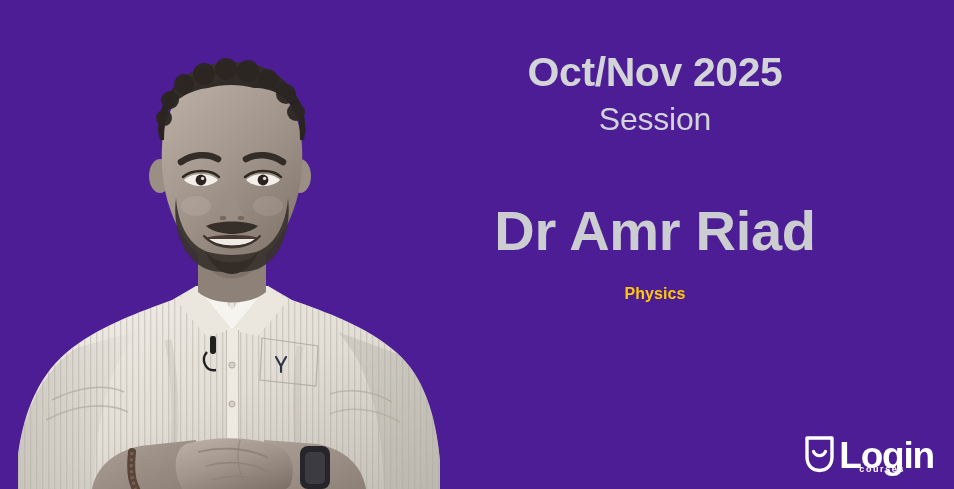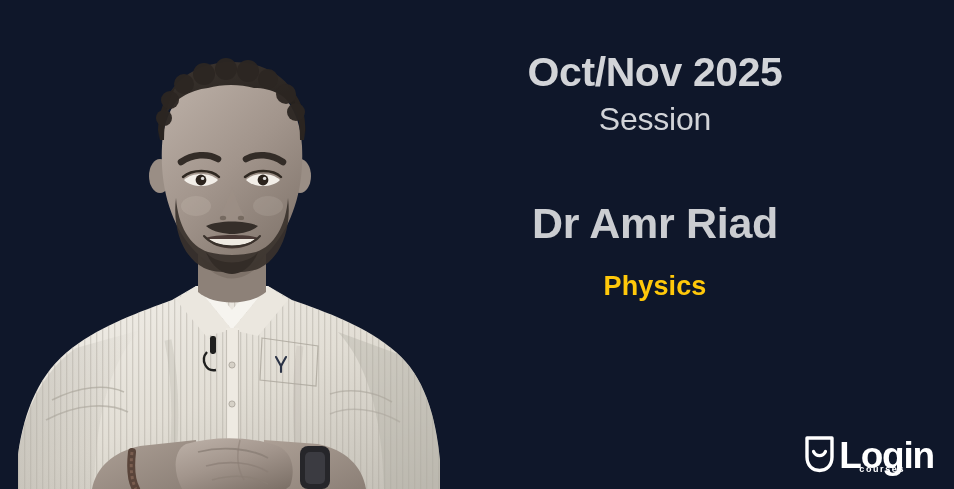--- a/index.html
+++ b/index.html
@@ -31,25 +31,25 @@
   #line-term {
     font-size:41px; font-weight:700; letter-spacing:-0.4px;
     color:#d2d4d8; line-height:1.12; white-space:nowrap;
   }
   #line-session {
     font-size:32px; font-weight:400; letter-spacing:-0.2px;
     color:#d2d4d8; line-height:1.2; margin-top:4px;
   }
   #teacher-group { margin-top:62px; }
   #line-name {
-    font-size:43px; font-weight:700; letter-spacing:-0.3px;
+    font-size:56px; font-weight:700; letter-spacing:-0.3px;
     color:#cbcdd1; line-height:1.1; white-space:nowrap;
   }
   #line-subject {
-    font-size:27px; font-weight:700; letter-spacing:0.1px;
+    font-size:16px; font-weight:700; letter-spacing:0.1px;
     color:#ffc80a; line-height:1.2; margin-top:22px;
   }
 
   
   #logo {
     position:absolute; right:20px; bottom:15px;
     display:flex; align-items:flex-end;
   }
   #logo-shield { display:block; margin-right:3px; margin-top:2px; }
   #logo-word-wrap { position:relative; }
@@ -59,21 +59,21 @@
   }
   #logo-sub {
     position:absolute; left:20px; top:28px;
     font-size:9px; font-weight:700; color:#ffffff;
     letter-spacing:1.6px; line-height:1;
   }
 </style>
 </head>
 <body>
 
-<div id="banner" style="background: #0f172a; text-decoration: underline;">
+<div id="banner" style="background: #4c1d95; text-decoration: underline;">
 
   <div id="photo-panel">
     <svg viewBox="0 0 460 489" xmlns="http://www.w3.org/2000/svg">
       <defs>
 
         <linearGradient id="skin" x1="0.2" y1="0" x2="0.9" y2="1">
           <stop offset="0" stop-color="#b9ada4"></stop>
           <stop offset="0.45" stop-color="#a2958c"></stop>
           <stop offset="1" stop-color="#7d7168"></stop>
         </linearGradient>

